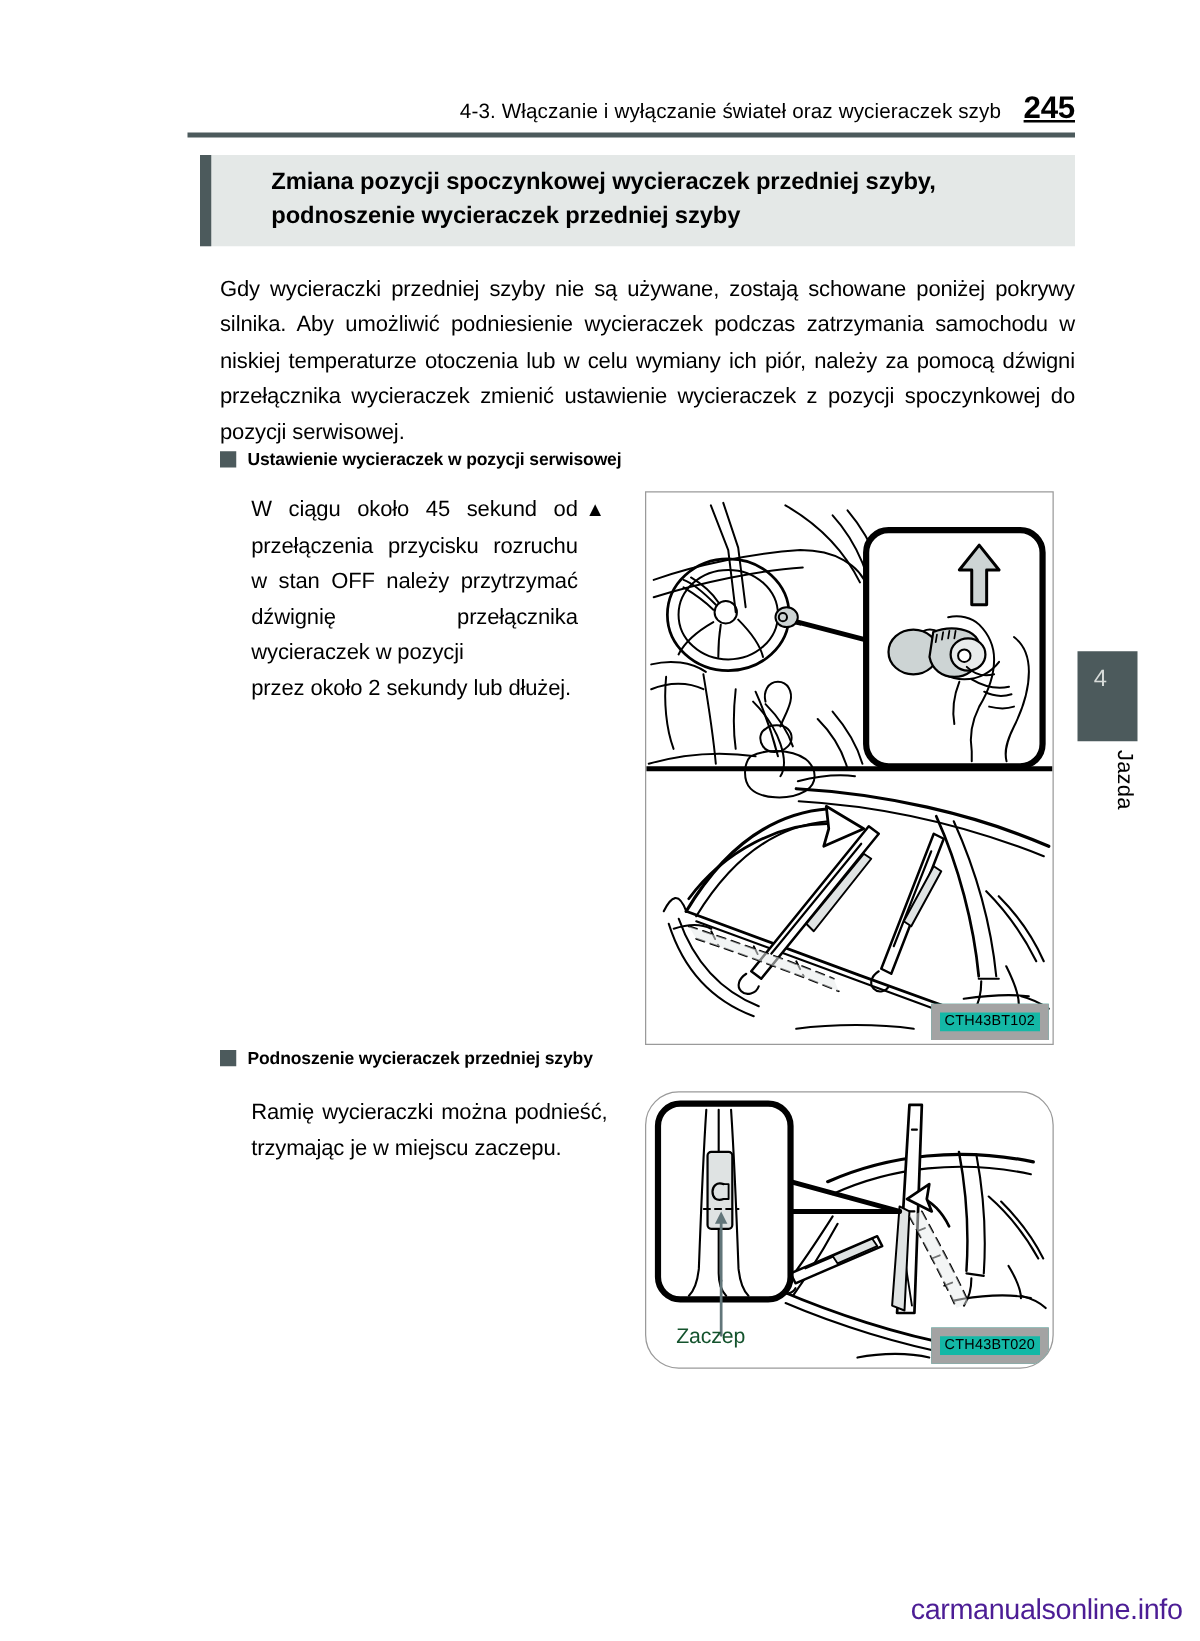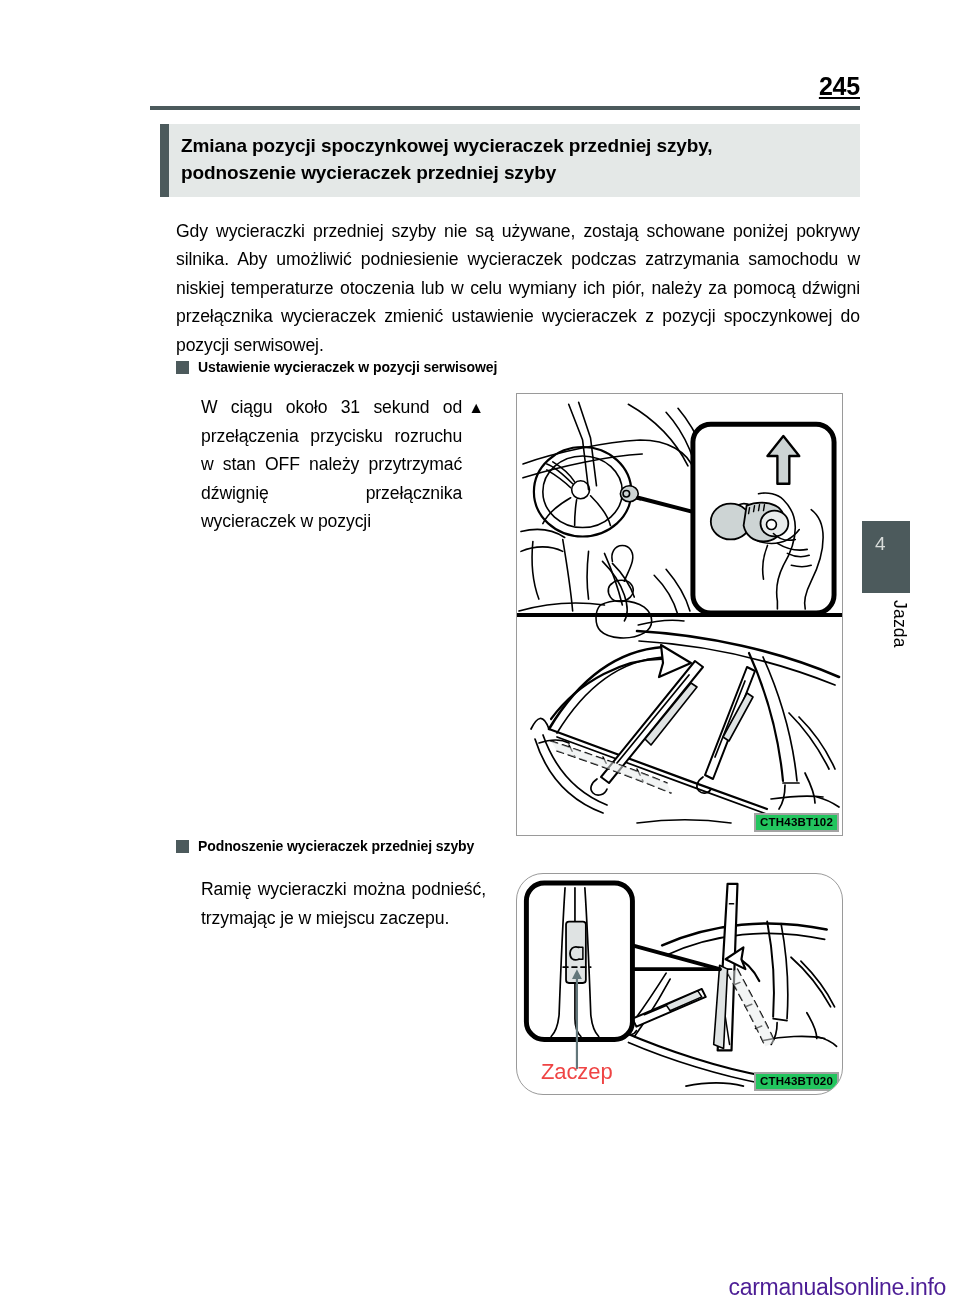--- a/index.html
+++ b/index.html
@@ -49,20 +49,21 @@
   }
 
   
   .section-bar {
     position: absolute;
     left: 160px;
     top: 124px;
     width: 700px;
     background: #e4e8e7;
     display: flex;
+    gap: 36px;
   }
   .section-bar-accent {
     width: 9px;
     background: #4c5a5c;
     flex: 0 0 9px;
   }
   .section-bar-text {
     padding: 9px 10px 10px 12px;
     font-size: 19px;
     font-weight: bold;
@@ -152,42 +153,42 @@
     overflow: hidden;
   }
   #figure-1 { left: 516px; top: 393px; width: 327px; height: 443px; }
   #figure-2 { left: 516px; top: 873px; width: 327px; height: 222px; border-radius: 27px; }
   .figure svg { display: block; width: 100%; height: 100%; }
 
   .fig-code {
     position: absolute;
     right: 3px;
     bottom: 3px;
-    border: 2px solid #a3a3a3;
-    background: #22c55e;
+    border: 7px solid #a3a3a3;
+    background: #14b8a6;
     font-size: 11.5px;
-    font-weight: bold;
+    font-weight: normal;
     padding: 1px 4px 2px 4px;
     letter-spacing: 0.2px;
     font-family: "Liberation Sans", sans-serif;
   }
 
   .fig-divider {
     position: absolute;
     left: 0;
     right: 0;
     height: 4px;
     background: #000;
   }
 
   .zaczep-label {
     position: absolute;
-    font-size: 22px;
+    font-size: 17px;
     letter-spacing: -0.1px;
-    color: #ef4444;
+    color: #14532d;
   }
 
   
   .chapter-tab {
     position: absolute;
     left: 862px;
     top: 521px;
     width: 48px;
     height: 72px;
     background: #4c5a5c;
@@ -218,20 +219,21 @@
     bottom: 12px;
     font-size: 23px;
     color: #4c1d95;
     letter-spacing: -0.3px;
   }
 </style>
 </head>
 <body>
 
 <div class="page-header">
+  <span class="header-title">4-3. Włączanie i wyłączanie świateł oraz wycieraczek szyb</span>
   <span class="header-pagenum">245</span>
 </div>
 <div class="header-rule"></div>
 
 <div class="section-bar">
   <div class="section-bar-accent"></div>
   <div class="section-bar-text">
     <div>Zmiana pozycji spoczynkowej wycieraczek przedniej szyby,</div>
     <div>podnoszenie wycieraczek przedniej szyby</div>
   </div>
@@ -239,23 +241,24 @@
 
 <p class="intro">Gdy wycieraczki przedniej szyby nie są używane, zostają schowane poniżej pokrywy silnika. Aby umożliwić podniesienie wycieraczek podczas zatrzymania samochodu w niskiej temperaturze otoczenia lub w celu wymiany ich piór, należy za pomocą dźwigni przełącznika wycieraczek zmienić ustawienie wycieraczek z pozycji spoczynkowej do pozycji serwisowej.</p>
 
 <div class="subhead" id="subhead-1">
   <span class="bullet"></span>
   <span>Ustawienie wycieraczek w pozycji serwisowej</span>
 </div>
 
 <div class="col-text" id="col-1">
   <div class="lever-line">
-    <span class="lbl justified">W ciągu około 31 sekund od przełączenia przycisku rozruchu w stan OFF należy przytrzymać dźwignię przełącznika wycieraczek w pozycji</span>
+    <span class="lbl justified">W ciągu około 45 sekund od przełączenia przycisku rozruchu w stan OFF należy przytrzymać dźwignię przełącznika wycieraczek w pozycji</span>
     <span class="tri">▲</span>
   </div>
+  <div class="nowrap-line">przez około 2 sekundy lub dłużej.</div>
 </div>
 
 <div class="figure" id="figure-1">
   <svg viewBox="0 0 327 443" xmlns="http://www.w3.org/2000/svg">
     <g fill="none" stroke="#000" stroke-width="1.6" stroke-linecap="round" stroke-linejoin="round">
 
       <path d="M62 8 L74 44 L80 92"></path>
       <path d="M52 10 L66 46 L72 96"></path>
 
       <path d="M112 10 C 140 26 160 48 172 72"></path>

